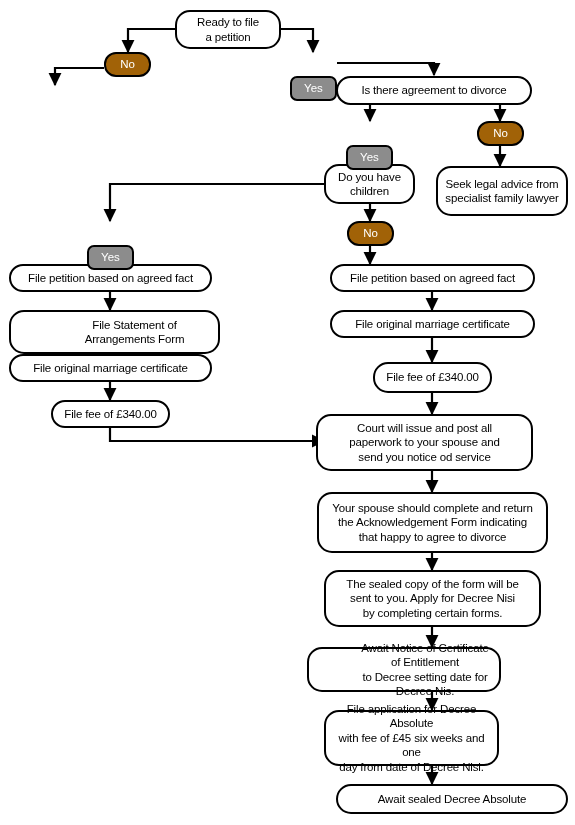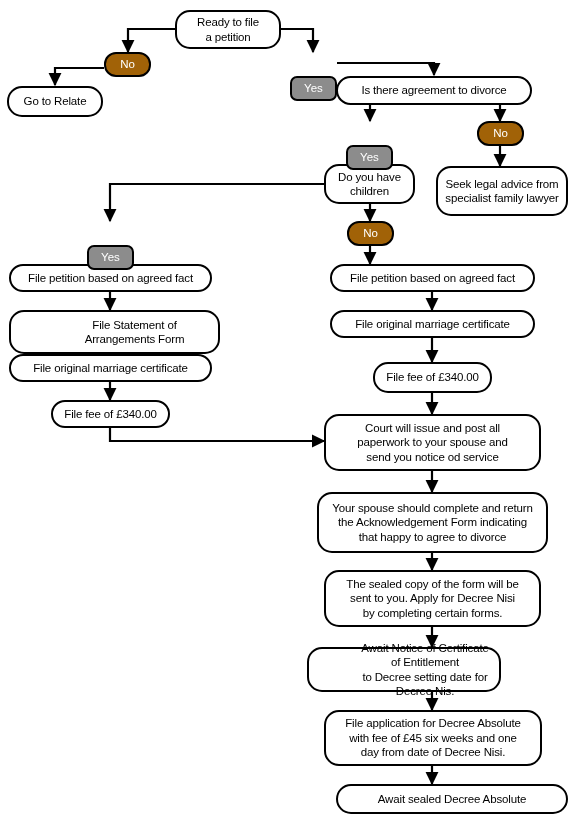--- a/index.html
+++ b/index.html
@@ -132,23 +132,20 @@
 
   <div class="node" style="left:175px; top:10px; width:106px; height:39px;">
     <span class="node-text">Ready to file
 a petition</span>
   </div>
 
   <div class="badge badge-no" style="left:104px; top:52px; width:47px; height:25px;">
     <span class="node-text">No</span>
   </div>
 
-  <div class="node" style="left:7px; top:86px; width:96px; height:31px;">
-    <span class="node-text">Go to Relate</span>
-  </div>
 
   <div class="badge badge-yes" style="left:290px; top:52px; width:47px; height:25px;">
     <span class="node-text">Yes</span>
   </div>
 
   <div class="node" style="left:336px; top:76px; width:196px; height:29px;">
     <span class="node-text">Is there agreement to divorce</span>
   </div>
 
   <div class="badge badge-yes" style="left:346px; top:121px; width:47px; height:25px;">
@@ -198,21 +195,21 @@
   </div>
 
   <div class="node" style="left:330px; top:310px; width:205px; height:28px;">
     <span class="node-text">File original marriage certificate</span>
   </div>
 
   <div class="node" style="left:373px; top:362px; width:119px; height:31px;">
     <span class="node-text">File fee of £340.00</span>
   </div>
 
-  <div class="node" style="left:324px; top:414px; width:217px; height:57px;">
+  <div class="node" style="left:316px; top:414px; width:217px; height:57px;">
     <span class="node-text">Court will issue and post all
 paperwork to your spouse and
 send you notice od service</span>
   </div>
 
   <div class="node" style="left:317px; top:492px; width:231px; height:61px;">
     <span class="node-text">Your spouse should complete and return
 the Acknowledgement Form indicating
 that happy to agree to divorce</span>
   </div>
@@ -221,21 +218,21 @@
     <span class="node-text">The sealed copy of the form will be
 sent to you. Apply for Decree Nisi
 by completing certain forms.</span>
   </div>
 
   <div class="node" style="left:307px; top:647px; width:194px; height:45px;padding-left:47px;">
     <span class="node-text">Await Notice of Certificate of Entitlement
 to Decree setting date for Decree Nis.</span>
   </div>
 
-  <div class="node" style="left:324px; top:710px; width:218px; height:56px;">
+  <div class="node" style="left:324px; top:710px; width:175px; height:56px;">
     <span class="node-text">File application for Decree Absolute
 with fee of £45 six weeks and one
 day from date of Decree Nisi.</span>
   </div>
 
   <div class="node" style="left:336px; top:784px; width:232px; height:30px;">
     <span class="node-text">Await sealed Decree Absolute</span>
   </div>
 
 </div>

